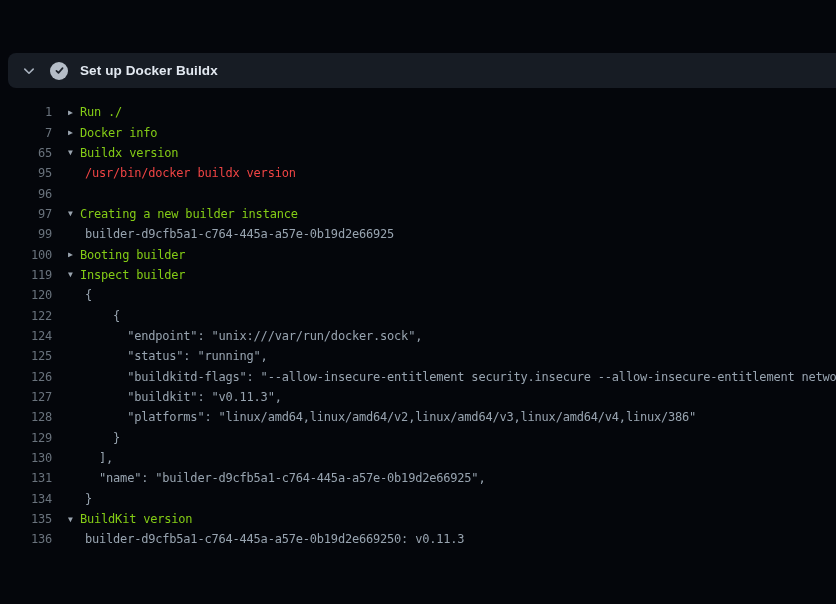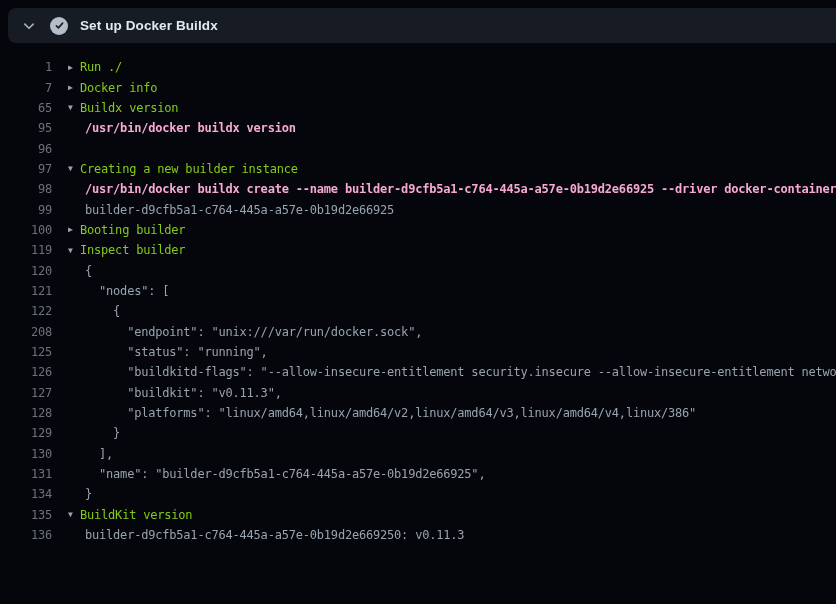--- a/index.html
+++ b/index.html
@@ -9,20 +9,21 @@
     height: 604px;
     background: #04060b;
     overflow: hidden;
     font-family: "Liberation Sans", sans-serif;
   }
   .stage {
     position: relative;
     width: 836px;
     height: 487px;
     background: #04060b;
+    margin-top: 45px;
   }
   
   .step-header {
     position: absolute;
     left: 8px;
     top: 8px;
     right: -10px;
     height: 35px;
     background: #171c24;
     border-radius: 8px;
@@ -107,22 +108,22 @@
   }
   .row.group-collapsed,
   .row.group-expanded {
     cursor: pointer;
   }
   .row.command .content,
   .row.output .content {
     padding-left: 17px;
   }
   .row.command .text {
-    color: #f9a8d4;
-    font-weight: 700;
+    color: #ef4444;
+    font-weight: 400;
   }
   .row.output .text {
     color: #98a4b0;
   }
 </style>
 </head>
 <body>
 
 <div class="stage">
 
@@ -172,27 +173,20 @@
       <div class="row output">
     <span class="num">96</span>
   </div>
       <div class="row group-expanded">
     <span class="num">97</span>
     <span class="content">
       <span class="arrow">▼</span>
       <span class="text">Creating a new builder instance</span>
     </span>
   </div>
-      <div class="row command">
-    <span class="num">98</span>
-    <span class="content">
-      
-      <span class="text">/usr/bin/docker buildx create --name builder-d9cfb5a1-c764-445a-a57e-0b19d2e66925 --driver docker-container</span>
-    </span>
-  </div>
       <div class="row output">
     <span class="num">99</span>
     <span class="content">
       
       <span class="text">builder-d9cfb5a1-c764-445a-a57e-0b19d2e66925</span>
     </span>
   </div>
       <div class="row group-collapsed">
     <span class="num">100</span>
     <span class="content">
@@ -208,35 +202,28 @@
     </span>
   </div>
       <div class="row output">
     <span class="num">120</span>
     <span class="content">
       
       <span class="text">{</span>
     </span>
   </div>
       <div class="row output">
-    <span class="num">121</span>
-    <span class="content">
-      
-      <span class="text">  "nodes": [</span>
-    </span>
-  </div>
-      <div class="row output">
     <span class="num">122</span>
     <span class="content">
       
       <span class="text">    {</span>
     </span>
   </div>
       <div class="row output">
-    <span class="num">208</span>
+    <span class="num">124</span>
     <span class="content">
       
       <span class="text">      "endpoint": "unix:///var/run/docker.sock",</span>
     </span>
   </div>
       <div class="row output">
     <span class="num">125</span>
     <span class="content">
       
       <span class="text">      "status": "running",</span>

